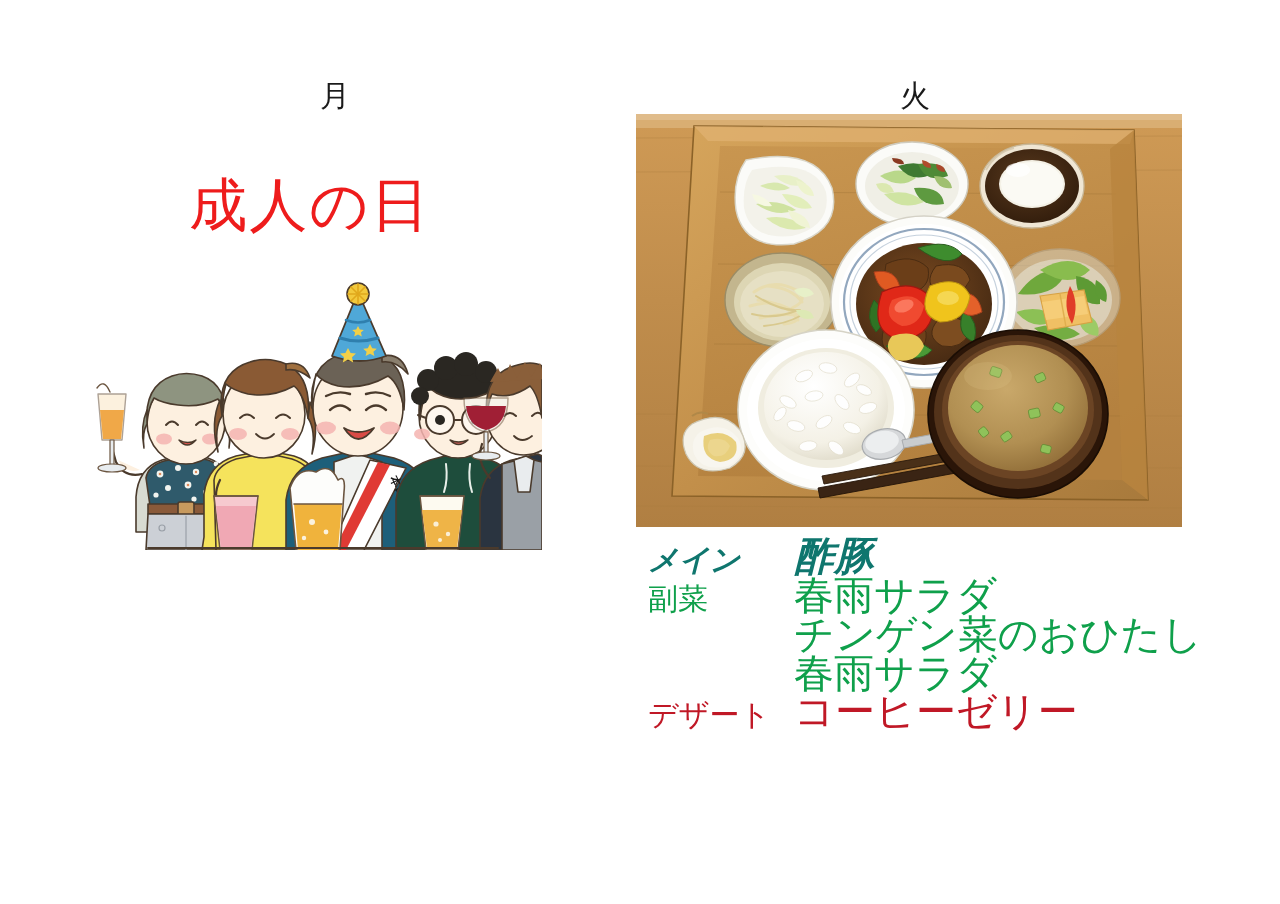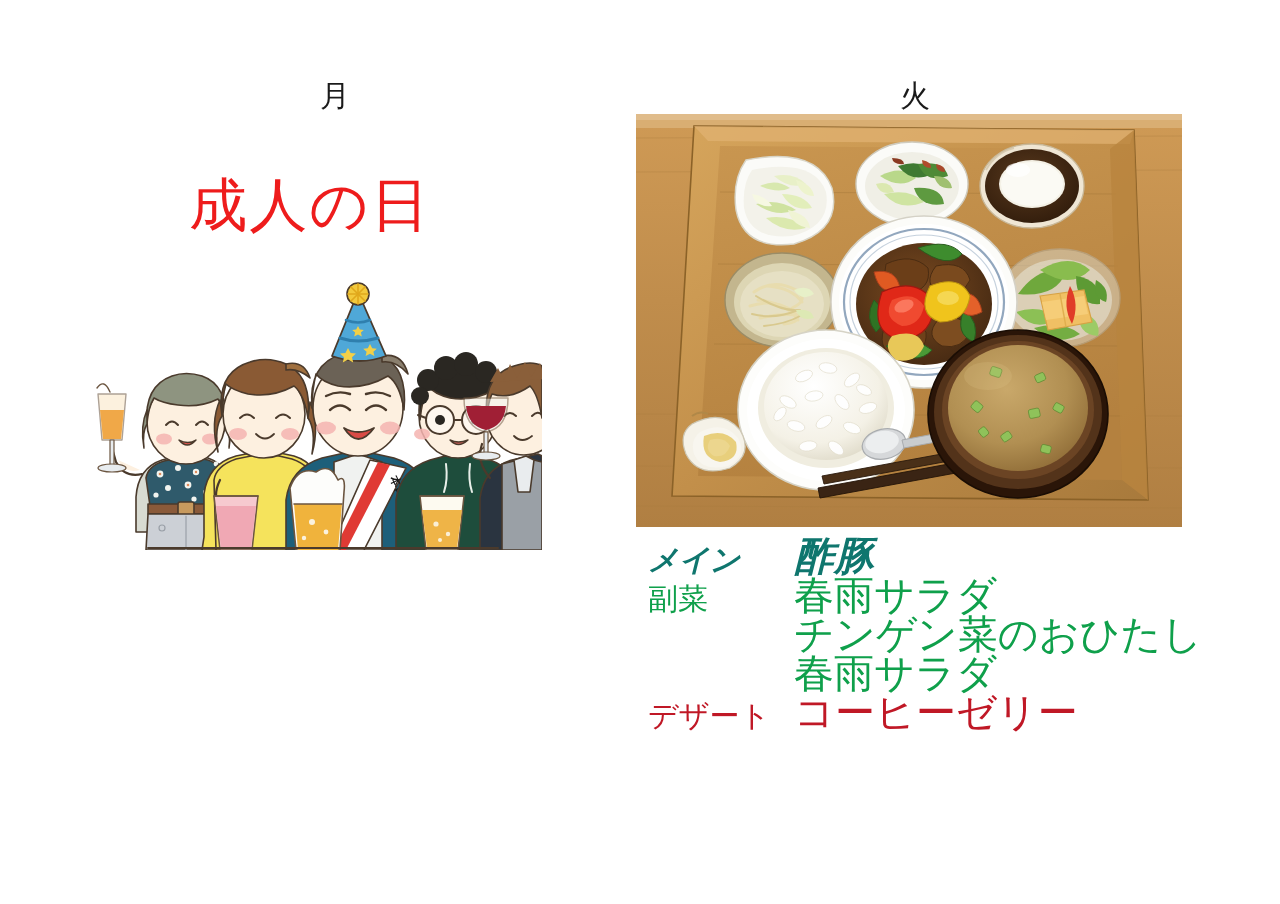--- a/index.html
+++ b/index.html
@@ -83,21 +83,21 @@
     line-height: 1;
     white-space: nowrap;
   }
   .menu-value {
     font-size: 40px;
     line-height: 1;
     white-space: nowrap;
   }
   .c-main   { color: #0f766e; font-style: italic; font-weight: 700; }
   .c-side   { color: #0fa04b; }
-  .c-dessert{ color: #c01826; }
+  .c-dessert{ color: #c01826; font-family: Liberation Serif, serif; }
 </style>
 </head>
 <body>
 
 <div class="day-label" id="day-mon">月</div>
 
 <div class="day-label" id="day-tue">火</div>
 
 <div id="holiday-title">成人の日</div>
 

